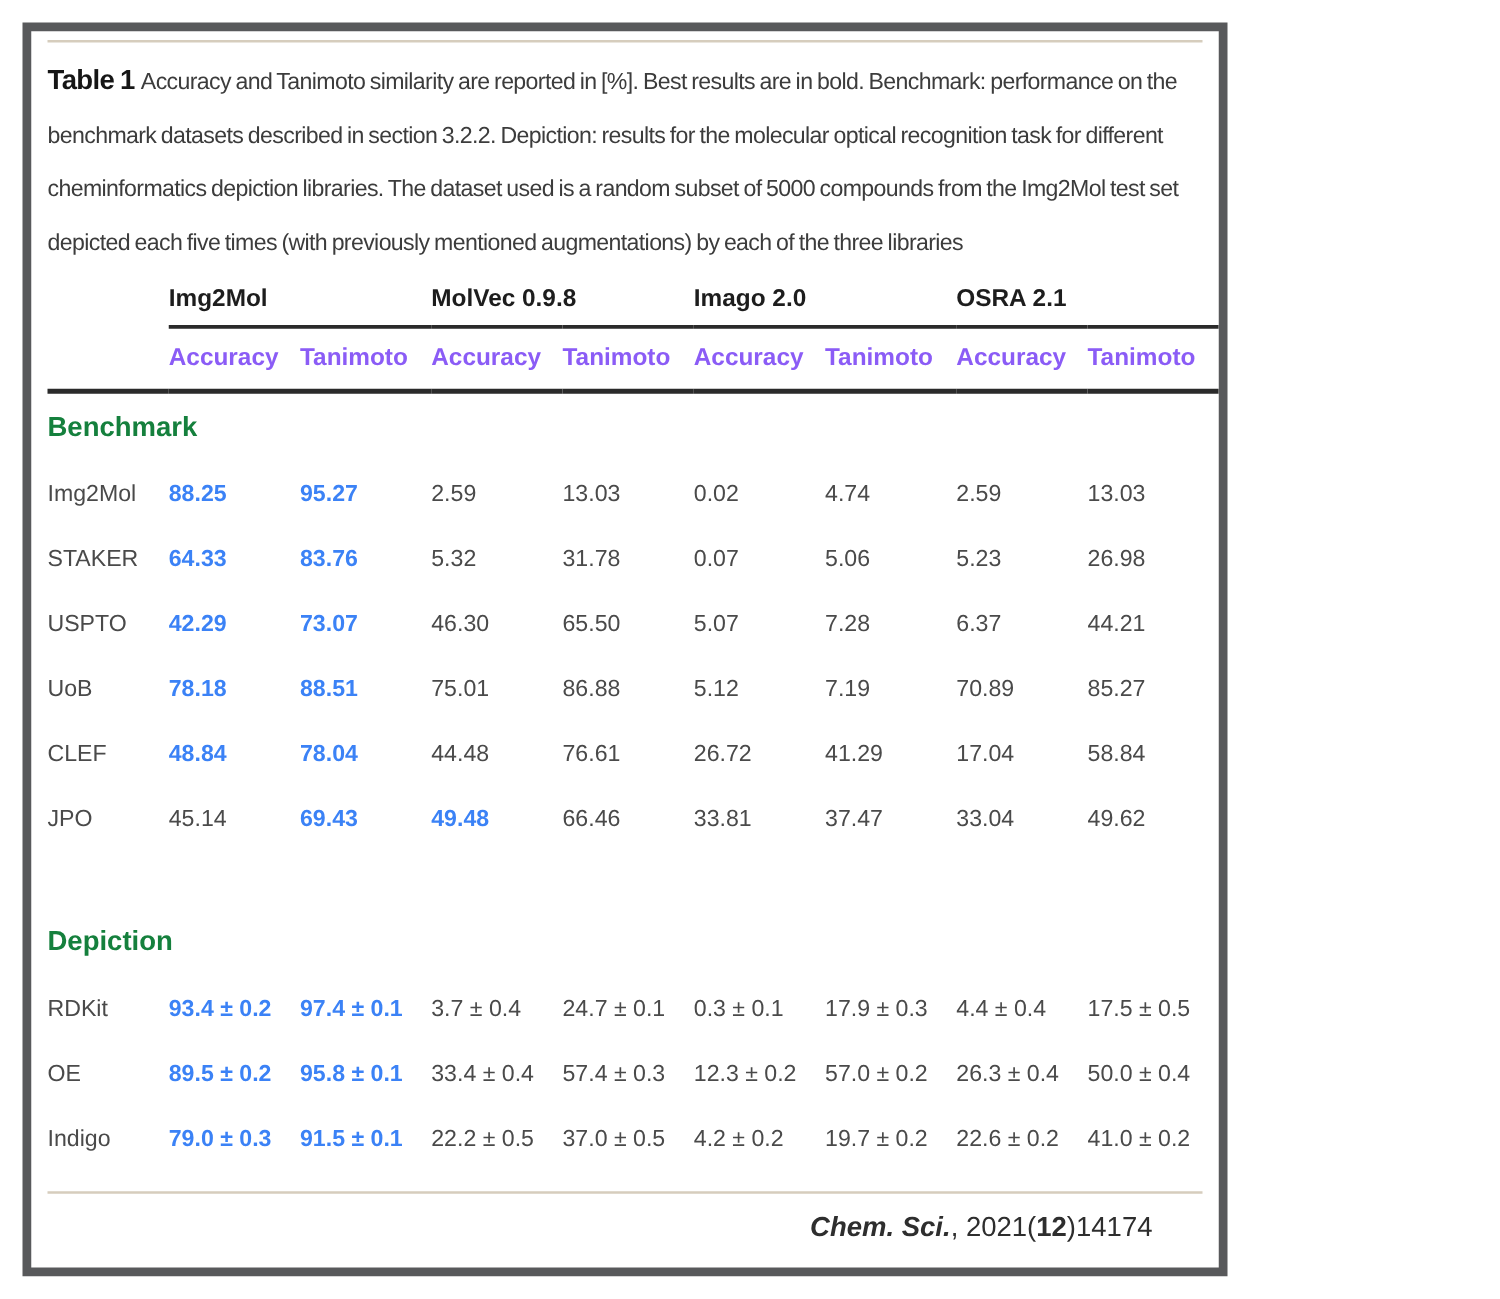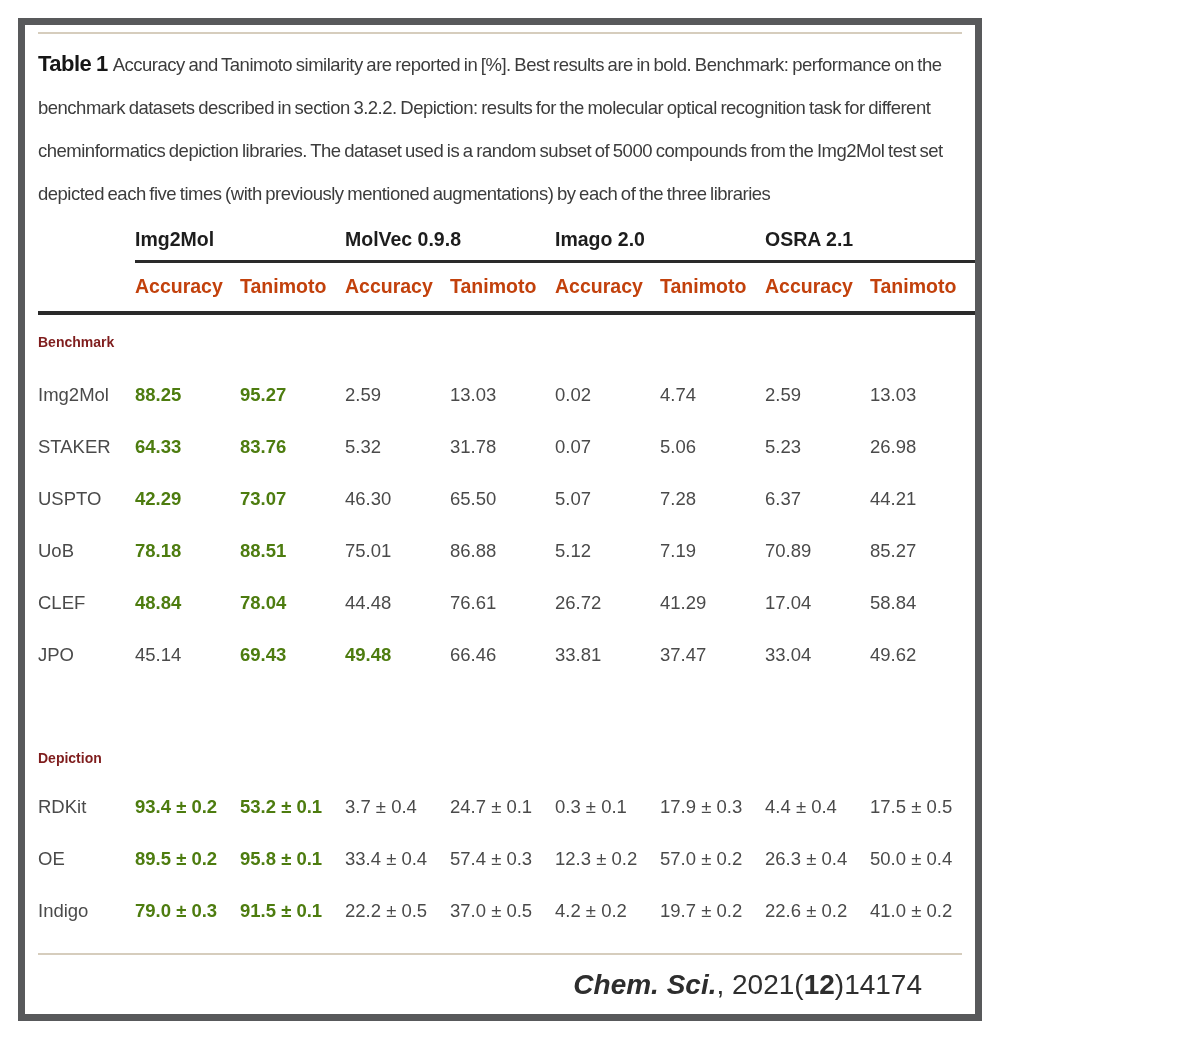--- a/index.html
+++ b/index.html
@@ -14,27 +14,27 @@
     letter-spacing:-0.5px; word-spacing:-1px; }
   .cap-label { font-size:22px; font-weight:700; color:#161616; padding-right:5px; }
   table.results { border-collapse:collapse; table-layout:fixed; width:937px; margin-top:4px; }
   th, td { text-align:left; font-size:18.5px; font-weight:400; color:#4a4a4a;
     white-space:nowrap; padding:0 2px 0 0; vertical-align:middle; }
   col.c-label { width:97px; }
   col.c-data { width:105px; }
   tr.group-row th { height:42px; font-size:19.5px; font-weight:700; color:#1d1d1d;
     vertical-align:middle; }
   tr.group-row th.grp { border-bottom:3px solid #2a2a2a; }
-  tr.sub-row th { height:52px; font-size:19.5px; font-weight:700; color:#c2410c;
+  tr.sub-row th { height:52px; font-size:19.5px; font-weight:700; color:#8b5cf6;
     border-bottom:4px solid #2a2a2a; }
-  tr.section-row td { height:56px; font-size:14px; font-weight:700; color:#7f1d1d; }
+  tr.section-row td { height:56px; font-size:22px; font-weight:700; color:#15803d; }
   tr.section-row.gap td { height:100px; vertical-align:bottom; padding-bottom:15px; }
   tr.data-row td { height:52px; }
-  td.b { font-weight:700; color:#4d7c0f; }
-  .footer { margin-top:14px; text-align:right; padding-right:40px; font-size:28px;
+  td.b { font-weight:700; color:#3b82f6; }
+  .footer { margin-top:14px; text-align:right; padding-right:40px; font-size:22px;
     color:#2e2e2e; }
   .footer .journal { font-weight:700; font-style:italic; }
   .footer .vol { font-weight:700; }
 </style>
 </head>
 <body>
 
 <div class="frame">
   <div class="rule-tan rule-top"></div>
 
@@ -149,21 +149,21 @@
         <td>49.62</td>
       </tr>
 
       <tr class="section-row gap">
         <td colspan="9">Depiction</td>
       </tr>
 
       <tr class="data-row">
         <td>RDKit</td>
         <td class="b">93.4 ± 0.2</td>
-        <td class="b">53.2 ± 0.1</td>
+        <td class="b">97.4 ± 0.1</td>
         <td>3.7 ± 0.4</td>
         <td>24.7 ± 0.1</td>
         <td>0.3 ± 0.1</td>
         <td>17.9 ± 0.3</td>
         <td>4.4 ± 0.4</td>
         <td>17.5 ± 0.5</td>
       </tr>
 
       <tr class="data-row">
         <td>OE</td>

